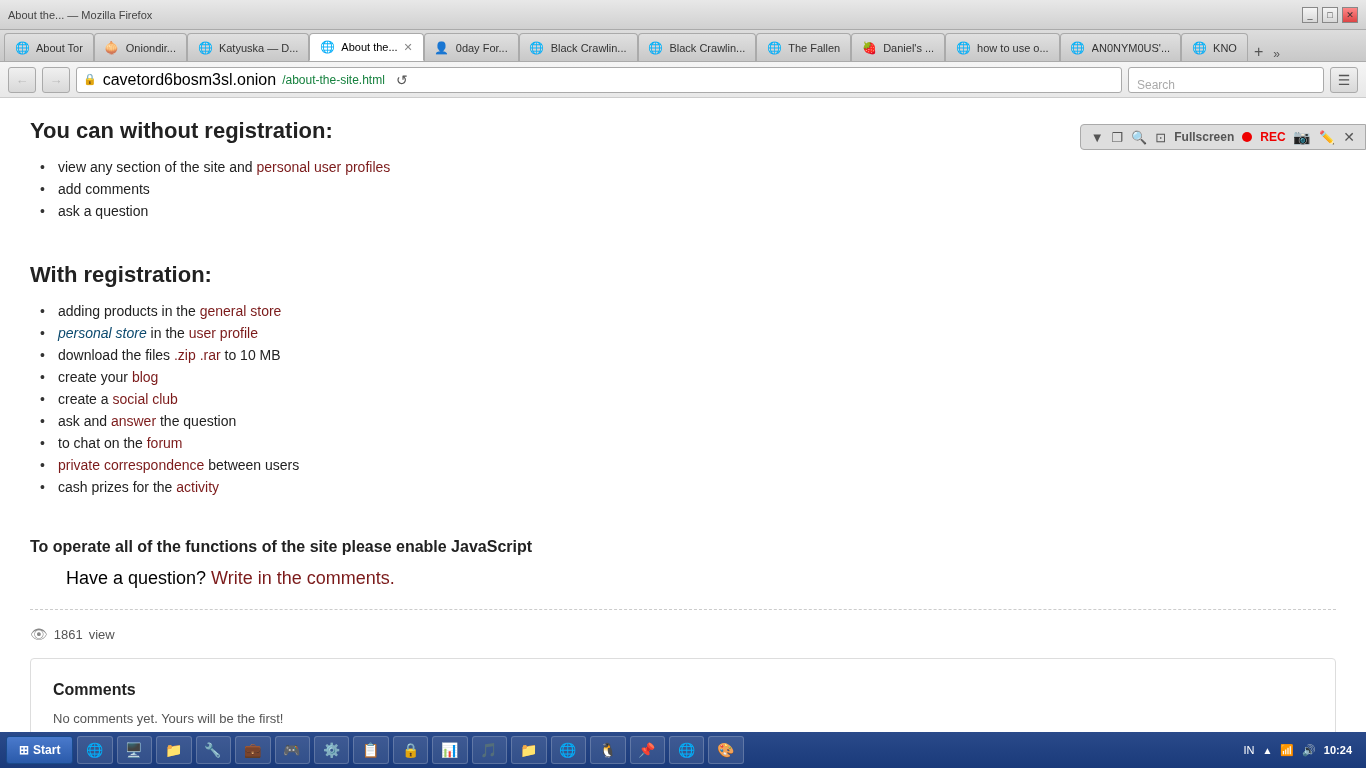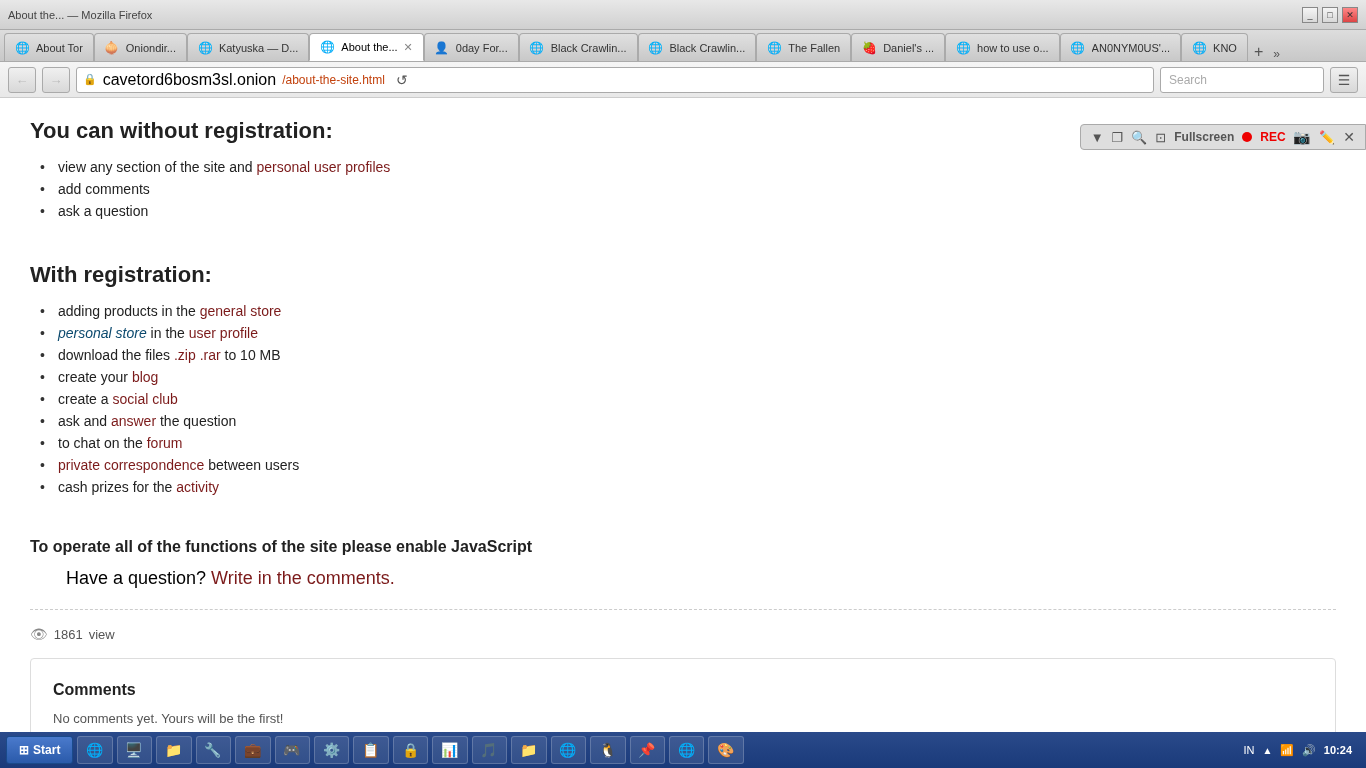--- a/index.html
+++ b/index.html
@@ -105,34 +105,34 @@
       background: #fff;
       display: flex;
       align-items: center;
       padding: 0 6px;
       font-size: 12px;
       color: #333;
       gap: 6px;
     }
     .address-bar .lock-icon { color: #888; font-size: 11px; }
     .address-bar .url-text { color: #000; font-size: 16px; }
-    .address-bar .url-path { color: #c2410c; }
+    .address-bar .url-path { color: #15803d; }
     .refresh-btn {
       width: 22px; height: 22px;
       display: flex; align-items: center; justify-content: center;
       cursor: pointer; font-size: 14px; color: #555;
     }
     .search-box {
-      width: 164px;
+      width: 196px;
       height: 26px;
       border: 1px solid #aaa;
       border-radius: 3px;
       background: #fff;
       display: flex;
-      align-items: center;
+      align-items: flex-end;
       padding: 0 8px;
       font-size: 12px;
       color: #999;
     }
     .menu-btn {
       width: 28px; height: 26px;
       background: linear-gradient(to bottom, #f0f0f0, #d8d8d8);
       border: 1px solid #aaa;
       border-radius: 3px;
       display: flex; align-items: center; justify-content: center;

